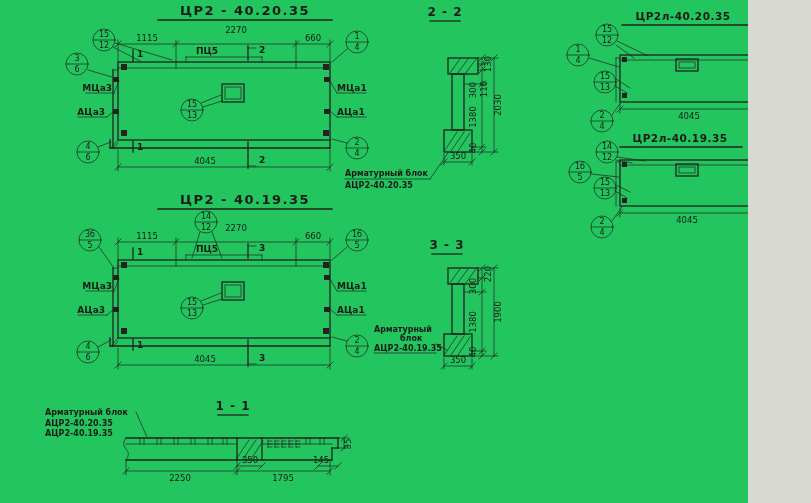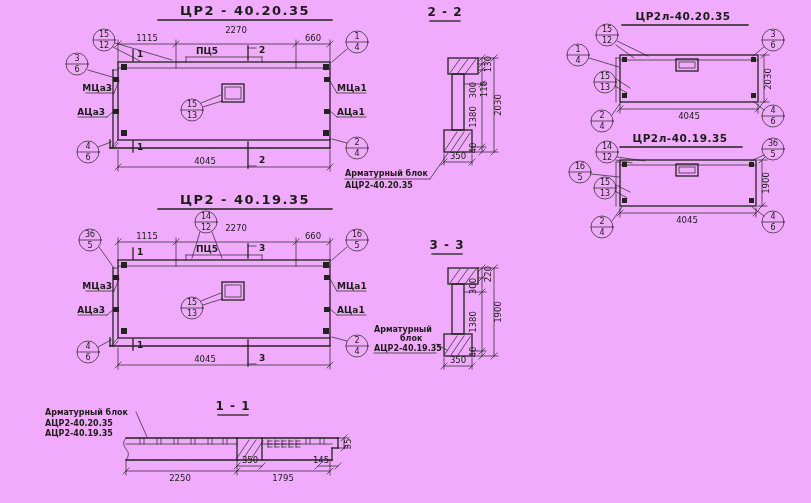--- a/index.html
+++ b/index.html
@@ -1,17 +1,17 @@
 <!DOCTYPE html>
 <html><head>
 <meta charset="utf-8">
 <style>
   *{margin:0;padding:0;box-sizing:border-box}
   body{background:#d9d9d4;font-family:"DejaVu Sans",sans-serif}
-  .sheet{position:relative;width:811px;height:503px;background:#f0abfc;overflow:hidden}
+  .sheet{position:relative;width:748px;height:503px;background:#22c55e;overflow:hidden}
   svg{display:block}
   .s1{stroke:#23221f;stroke-width:1.3;fill:none;stroke-linecap:square}
   .s0{stroke:#23221f;stroke-width:.7;fill:none;stroke-linecap:square}
   .f{fill:#23221f;stroke:none}
   text{fill:#1c1b18;font-family:"DejaVu Sans",sans-serif}
   .t8{font-size:8.5px}
   .c8{font-size:8px}
   .lb{font-size:9px;font-weight:bold}
   .tt{font-size:13px;font-weight:bold;letter-spacing:1.5px}
   .ts{font-size:12px;font-weight:bold;letter-spacing:1px}

